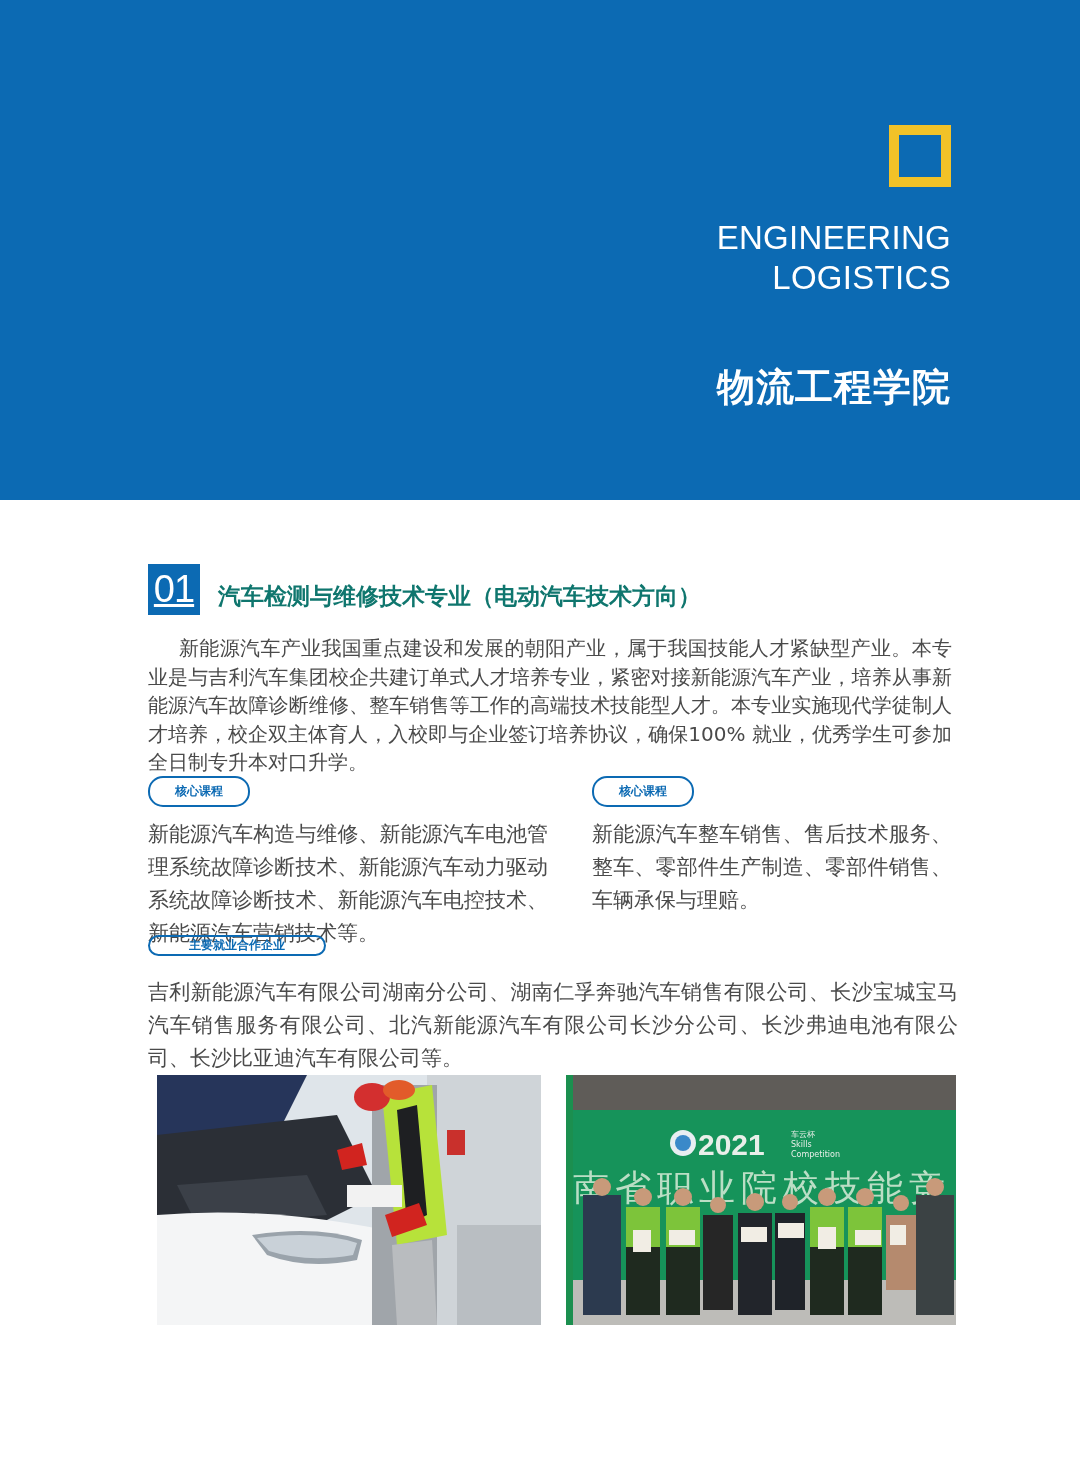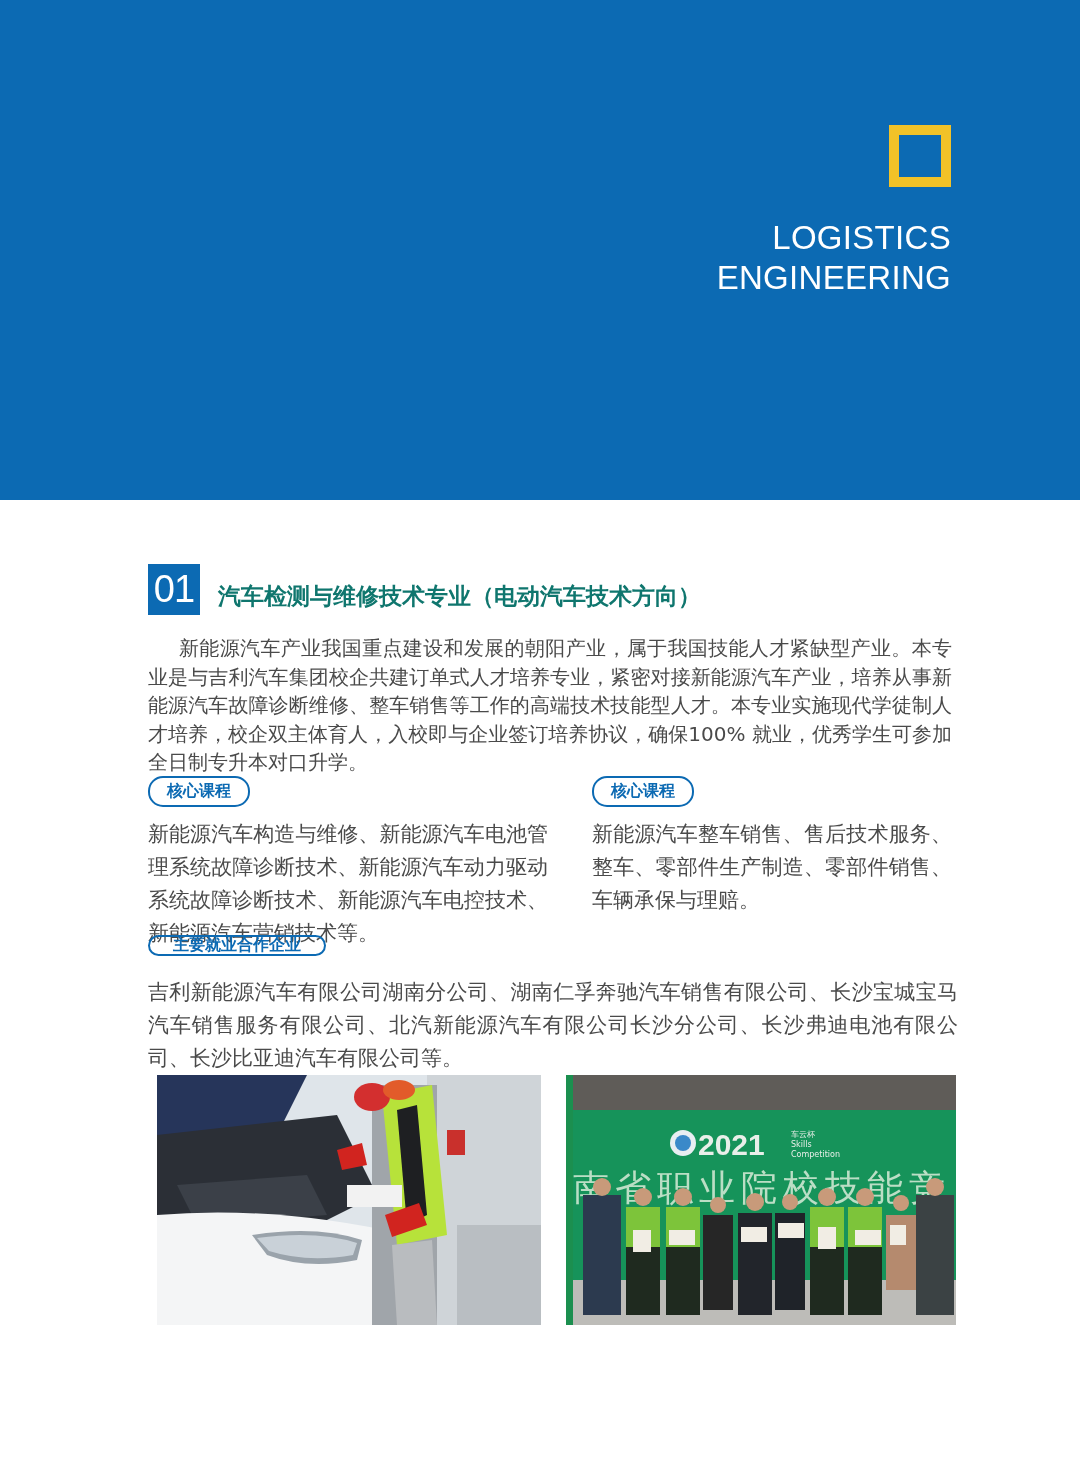--- a/index.html
+++ b/index.html
@@ -24,33 +24,33 @@
   }
   .en-title div { white-space: nowrap; }
   .cn-title {
     position: absolute; right: 129px; top: 362px; color: #ffffff;
     font-size: 38px; font-weight: bold; letter-spacing: 1px; white-space: nowrap;
   }
   .section-head { position: absolute; left: 148px; top: 563px; height: 52px; display: flex; align-items: center; }
   .num-badge {
     width: 52px; height: 51px; background: #0c6ab3; color: #fff;
     font-family: "Liberation Sans", sans-serif; font-size: 38px;
-    display: flex; align-items: center; justify-content: center; letter-spacing: -1px;
+    display: flex; align-items: center; justify-content: center; letter-spacing: -1px; text-decoration: underline;
   }
   .section-title {
     margin-left: 18px; margin-top: 14px; color: #0f766e; font-size: 23px; font-weight: bold; white-space: nowrap;
   }
   .intro {
     position: absolute; left: 148px; top: 634px; width: 804px;
     font-size: 20px; line-height: 28.5px; color: #4a4a4a; text-indent: 31px;
     text-align: justify;
   }
   .pill {
     position: absolute; height: 28px; border: 2px solid #0c6ab3; border-radius: 15px;
-    color: #0c6ab3; font-size: 16px; font-weight: bold;
+    color: #0c6ab3; font-size: 12px; font-weight: bold;
     display: flex; align-items: center; justify-content: center; white-space: nowrap;
     box-sizing: border-box;
   }
   .pill-core { left: 148px; top: 776px; width: 102px; height: 31px; }
   .pill-career { left: 592px; top: 776px; width: 102px; height: 31px; }
   .pill-partners { left: 148px; top: 935px; width: 178px; height: 21px; }
   .block {
     position: absolute; font-size: 21px; line-height: 33px; color: #4a4a4a; text-align: justify;
   }
   .core-text { left: 148px; top: 818px; width: 400px; }
@@ -60,23 +60,24 @@
   .photo-left { left: 157px; top: 1075px; width: 384px; height: 250px; background: #e9eef2; }
   .photo-right { left: 566px; top: 1075px; width: 383px; height: 250px; background: #1b8f4f; padding-left: 7px; }
   .photo svg { display: block; }
 </style>
 </head>
 <body>
 
 <div class="hero">
   <div class="yellow-square"></div>
   <div class="en-title">
+    <div>ENGINEERING</div>
     <div>LOGISTICS</div>
-    <div>ENGINEERING</div>
   </div>
+  <div class="cn-title">物流工程学院</div>
 </div>
 
 <div class="section-head">
   <div class="num-badge">01</div>
   <div class="section-title">汽车检测与维修技术专业（电动汽车技术方向）</div>
 </div>
 
 <div class="intro">新能源汽车产业我国重点建设和发展的朝阳产业，属于我国技能人才紧缺型产业。本专业是与吉利汽车集团校企共建订单式人才培养专业，紧密对接新能源汽车产业，培养从事新能源汽车故障诊断维修、整车销售等工作的高端技术技能型人才。本专业实施现代学徒制人才培养，校企双主体育人，入校即与企业签订培养协议，确保100% 就业，优秀学生可参加全日制专升本对口升学。</div>
 
 <div class="pill pill-core">核心课程</div>

